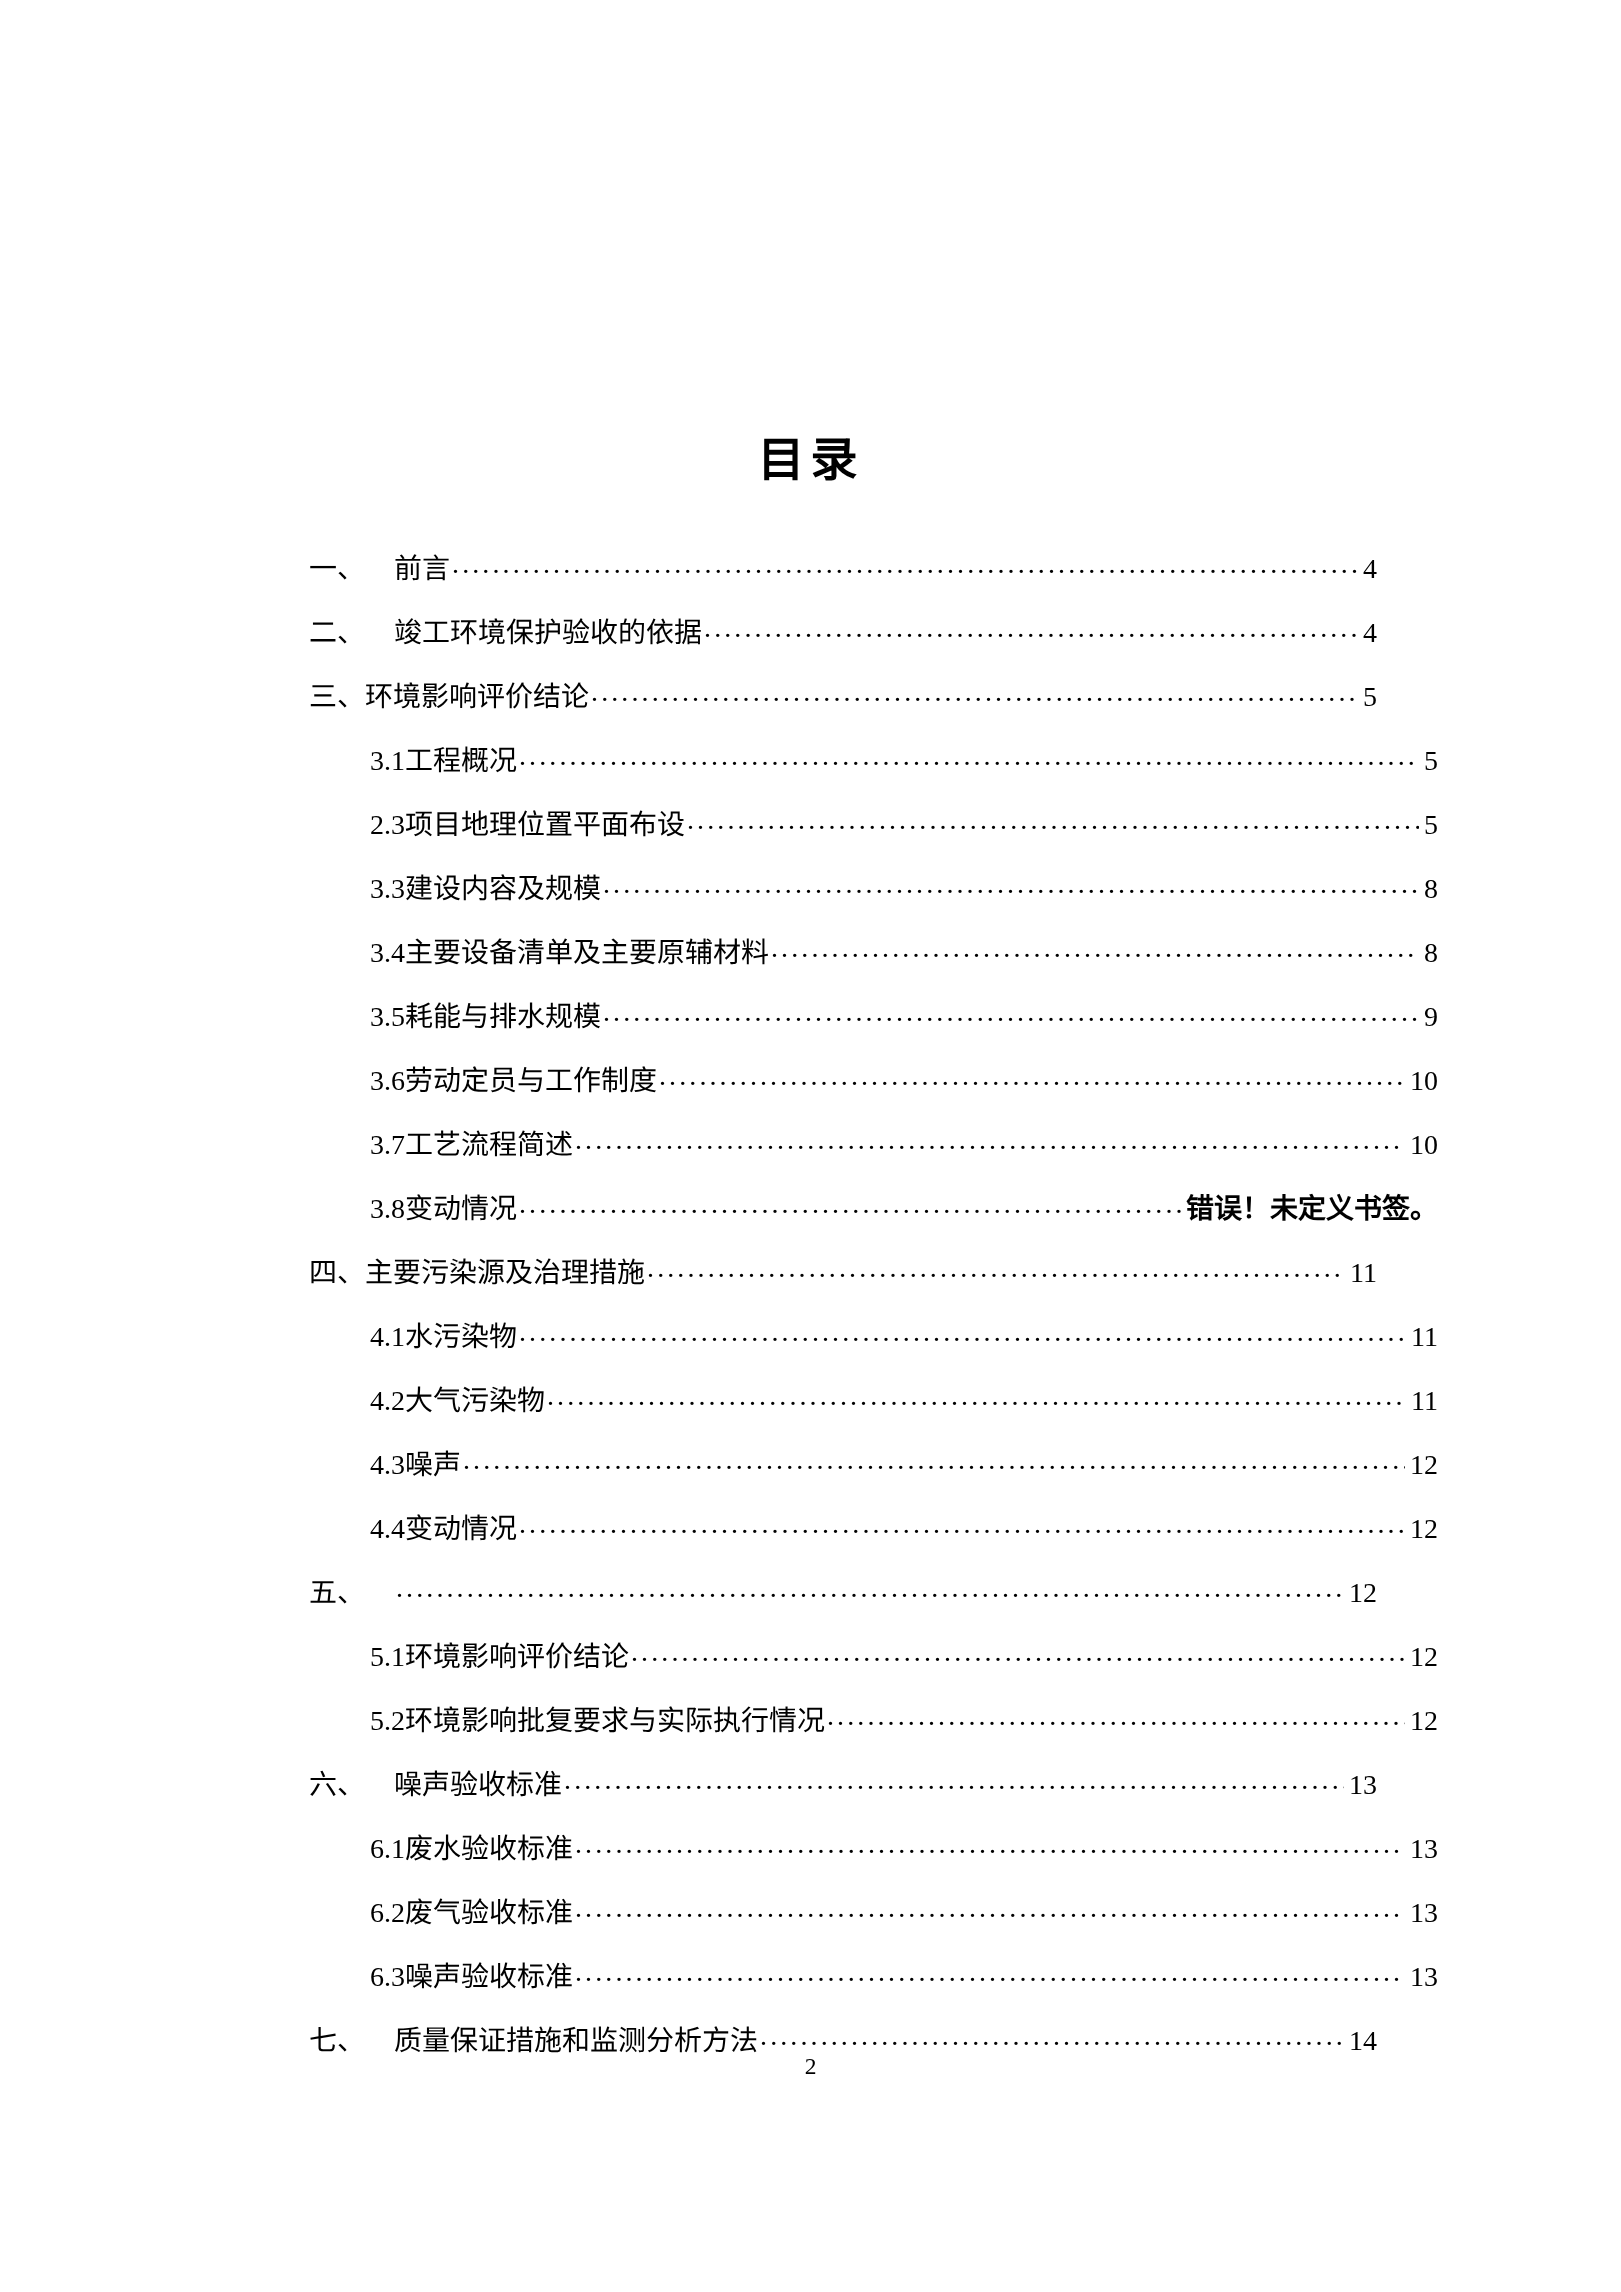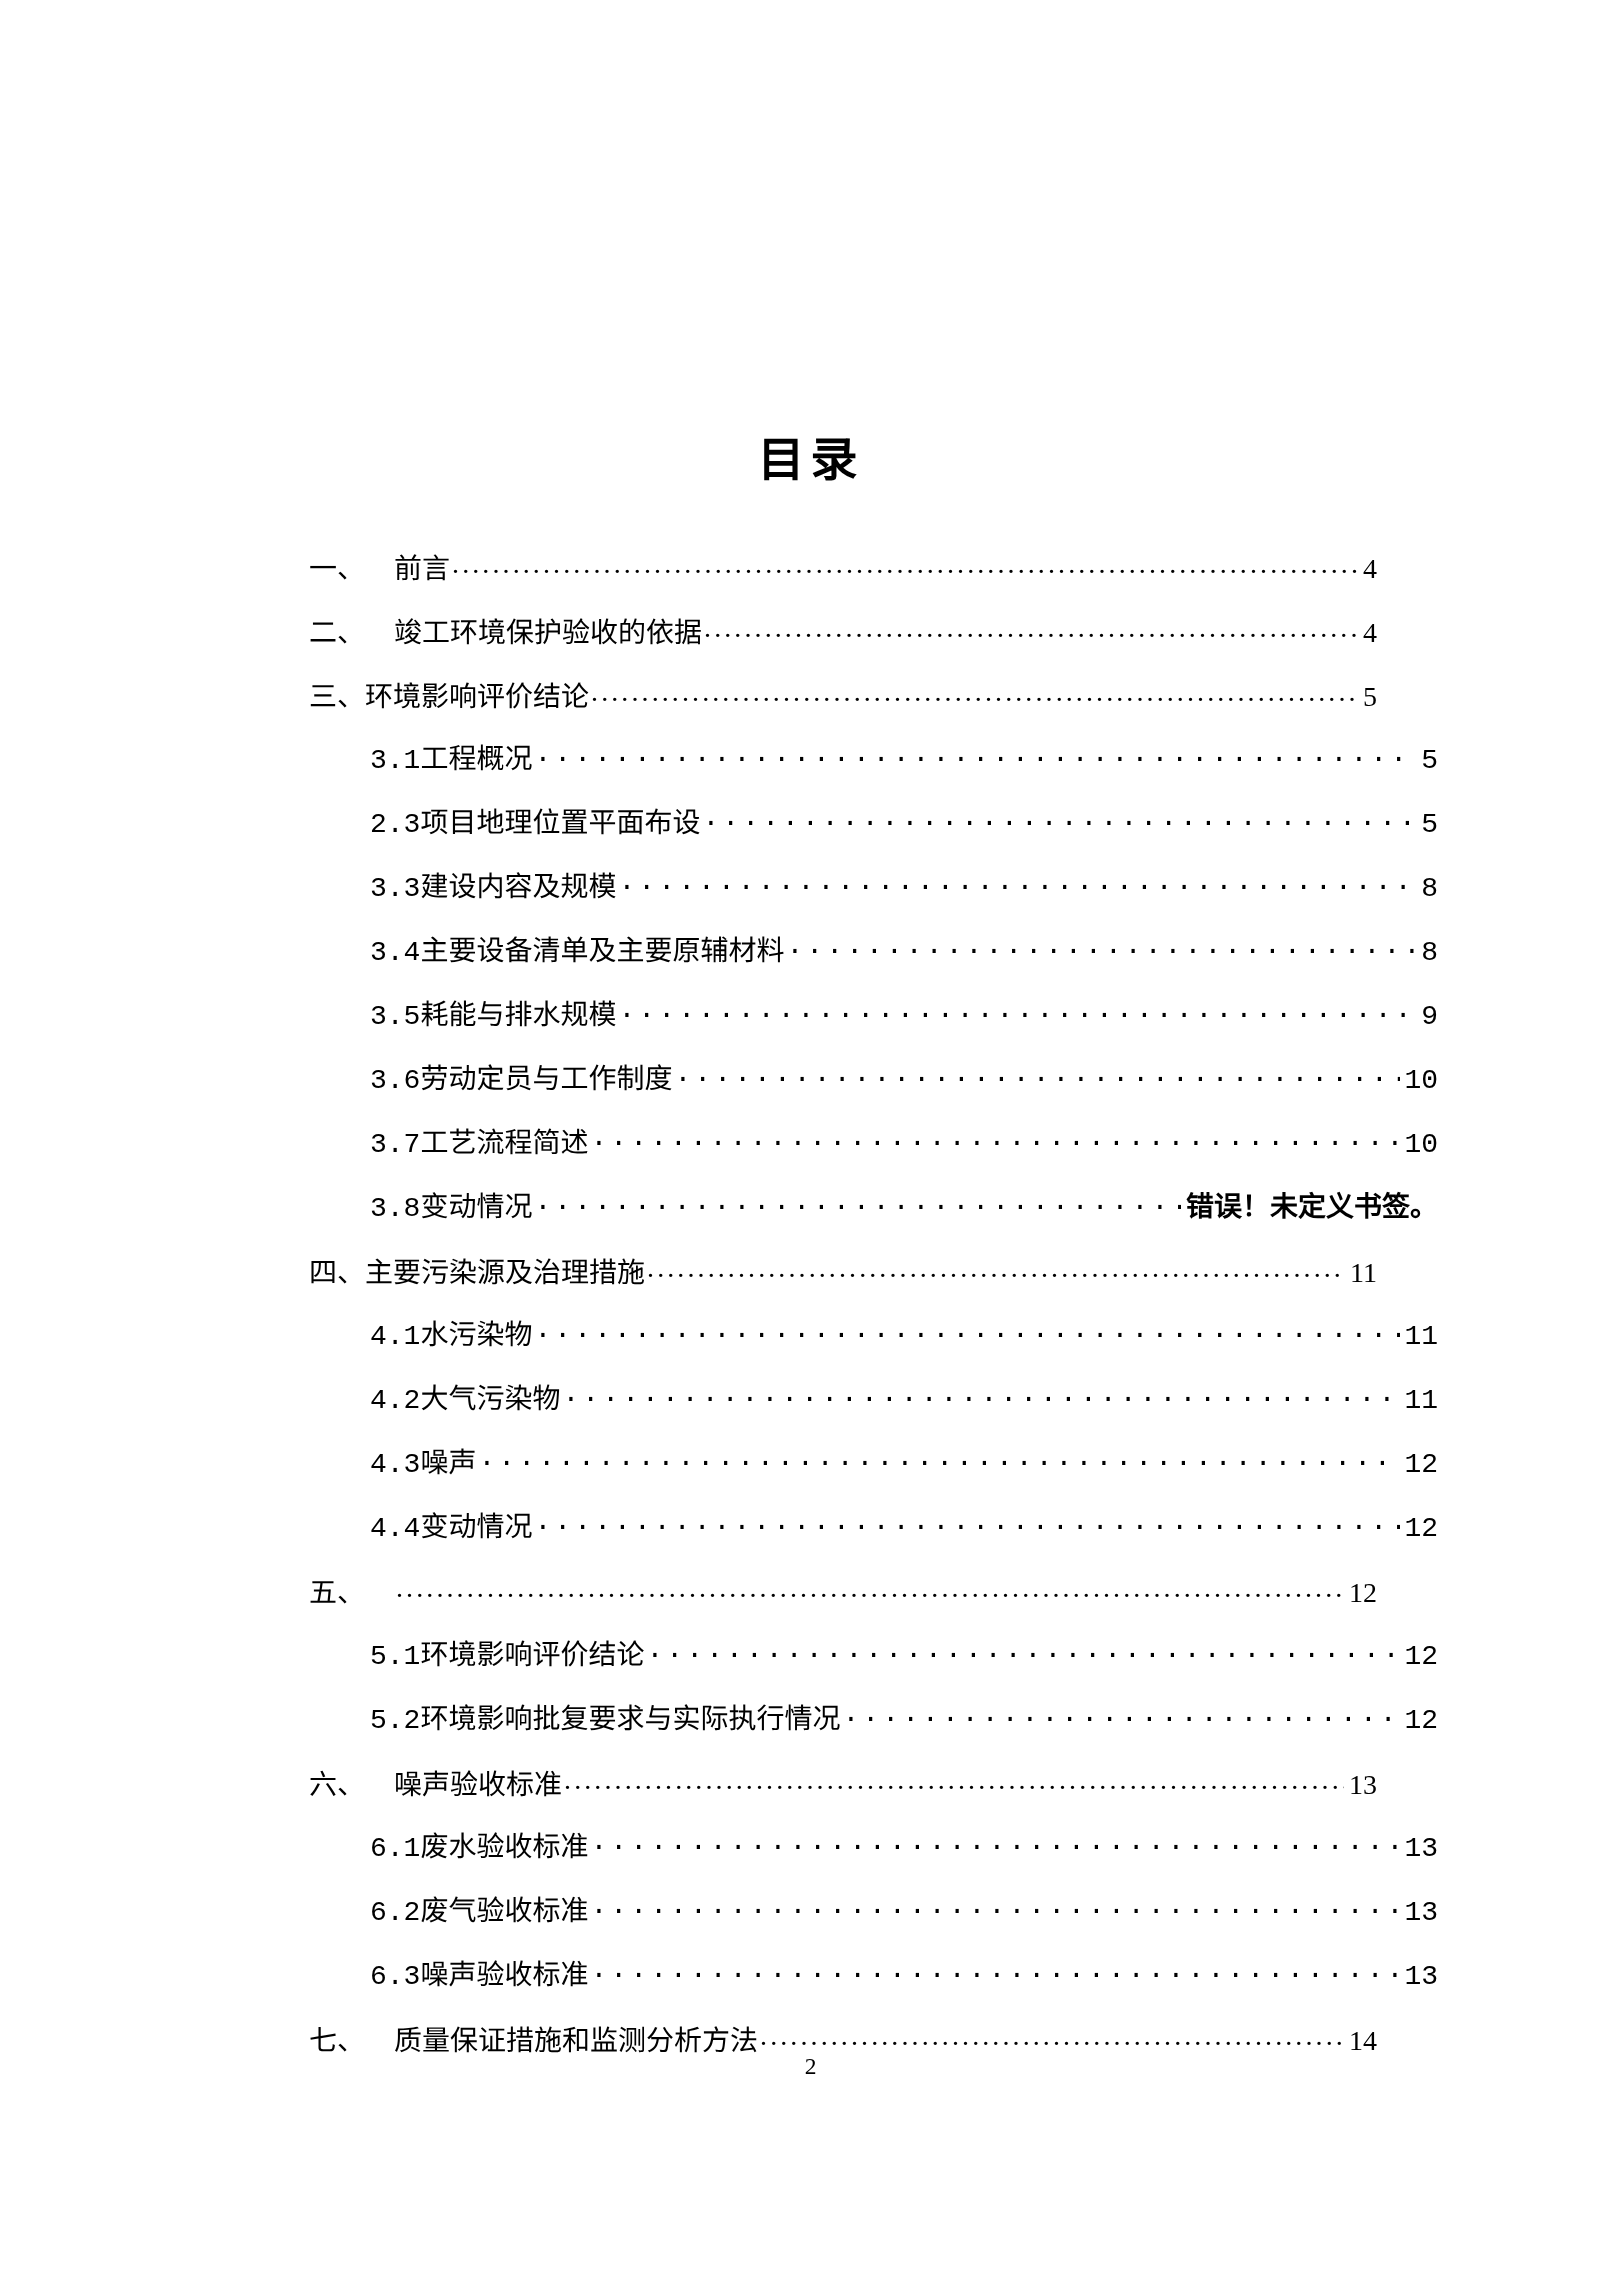--- a/index.html
+++ b/index.html
@@ -48,21 +48,21 @@
     width: 100%;
     height: 64px;
     font-size: 28px;
     line-height: 64px;
     white-space: nowrap;
     overflow: hidden;
   }
 
   
   .toc-row.lvl1 { padding-left: 0px; }
-  .toc-row.lvl2 { padding-left: 61px; font-family: Liberation Mono, monospace; }
+  .toc-row.lvl2 { padding-left: 61px; }
 
   .num {
     flex: 0 0 auto;
   }
   
   .num.wide { margin-right: 29px; }
   .num.narrow { margin-right: 0px; }
 
   .label {
     flex: 0 0 auto;

